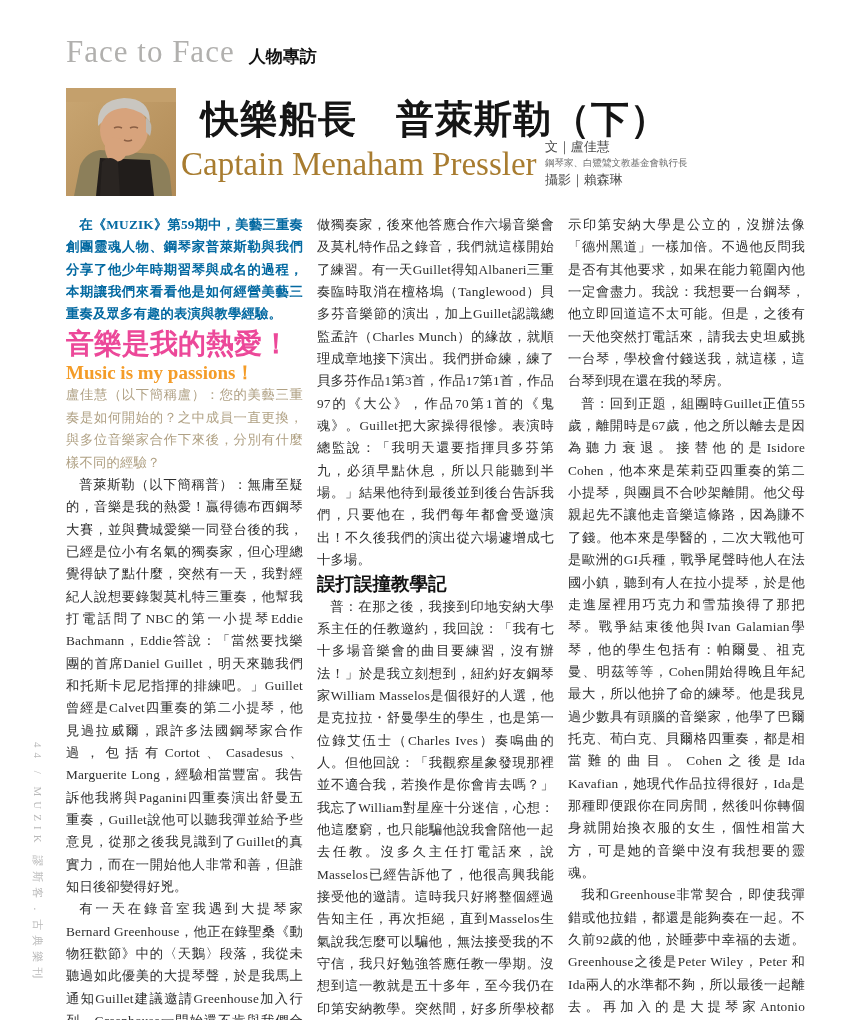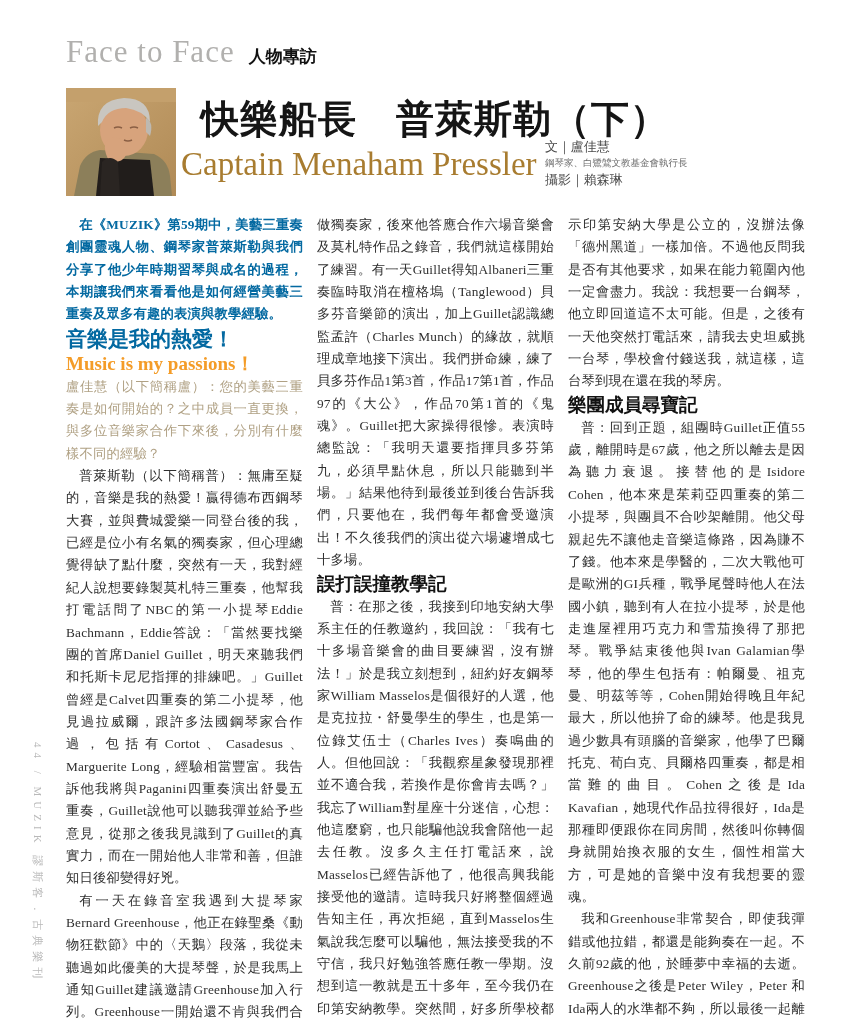--- a/index.html
+++ b/index.html
@@ -36,21 +36,21 @@
        display:flex;gap:14px;overflow:hidden;}
   .col{width:237px;flex:0 0 237px;}
 
   .col p,.col h2,.col h3{margin:0;}
   .blk{font-size:13.3px;line-height:22.35px;text-align:justify;color:#2e2e2e;
        letter-spacing:0.2px;}
   .intro{font-weight:700;color:#0369a1;text-indent:1em;}
   .para{text-indent:1em;}
   .cont{text-indent:0;}
   .question{color:#b0a184;text-indent:0;}
-  .heading-accent{font-size:21px;line-height:1.25;font-weight:700;color:#0369a1;
+  .heading-accent{font-size:28px;line-height:1.25;font-weight:700;color:#ec4899;
        margin-top:17px;text-align:left;}
   .heading-accent-en{font-size:19px;line-height:1.25;color:#f49c28;margin:2px 0 10px;
        font-family:Liberation Serif, serif;text-align:left;}
   .heading{font-size:18.5px;line-height:1.3;font-weight:700;color:#121212;
        margin:13px 0 7px;text-align:left;}
 </style>
 </head>
 <body>
 
 <div class="side-rail">
@@ -108,17 +108,16 @@
       <p class="blk para">普萊斯勒（以下簡稱普）：無庸至疑的，音樂是我的熱愛！贏得德布西鋼琴大賽，並與費城愛樂一同登台後的我，已經是位小有名氣的獨奏家，但心理總覺得缺了點什麼，突然有一天，我對經紀人說想要錄製莫札特三重奏，他幫我打電話問了NBC的第一小提琴Eddie Bachmann，Eddie答說：「當然要找樂團的首席Daniel Guillet，明天來聽我們和托斯卡尼尼指揮的排練吧。」Guillet曾經是Calvet四重奏的第二小提琴，他見過拉威爾，跟許多法國鋼琴家合作過，包括有Cortot、Casadesus、Marguerite Long，經驗相當豐富。我告訴他我將與Paganini四重奏演出舒曼五重奏，Guillet說他可以聽我彈並給予些意見，從那之後我見識到了Guillet的真實力，而在一開始他人非常和善，但誰知日後卻變得好兇。</p>
       <p class="blk para">有一天在錄音室我遇到大提琴家Bernard Greenhouse，他正在錄聖桑《動物狂歡節》中的〈天鵝〉段落，我從未聽過如此優美的大提琴聲，於是我馬上通知Guillet建議邀請Greenhouse加入行列。Greenhouse一開始還不肯與我們合作，因為他只想要</p>
     </div>
     <div class="col">
       <p class="blk cont">做獨奏家，後來他答應合作六場音樂會及莫札特作品之錄音，我們就這樣開始了練習。有一天Guillet得知Albaneri三重奏臨時取消在檀格塢（Tanglewood）貝多芬音樂節的演出，加上Guillet認識總監孟許（Charles Munch）的緣故，就順理成章地接下演出。我們拼命練，練了貝多芬作品1第3首，作品17第1首，作品97的《大公》，作品70第1首的《鬼魂》。Guillet把大家操得很慘。表演時總監說：「我明天還要指揮貝多芬第九，必須早點休息，所以只能聽到半場。」結果他待到最後並到後台告訴我們，只要他在，我們每年都會受邀演出！不久後我們的演出從六場遽增成七十多場。</p>
       <h2 class="heading">誤打誤撞教學記</h2>
       <p class="blk para">普：在那之後，我接到印地安納大學系主任的任教邀約，我回說：「我有七十多場音樂會的曲目要練習，沒有辦法！」於是我立刻想到，紐約好友鋼琴家William Masselos是個很好的人選，他是克拉拉・舒曼學生的學生，也是第一位錄艾伍士（Charles Ives）奏鳴曲的人。但他回說：「我觀察星象發現那裡並不適合我，若換作是你會肯去嗎？」我忘了William對星座十分迷信，心想：他這麼窮，也只能騙他說我會陪他一起去任教。沒多久主任打電話來，說Masselos已經告訴他了，他很高興我能接受他的邀請。這時我只好將整個經過告知主任，再次拒絕，直到Masselos生氣說我怎麼可以騙他，無法接受我的不守信，我只好勉強答應任教一學期。沒想到這一教就是五十多年，至今我仍在印第安納教學。突然間，好多所學校都一口氣找上門，茱麗亞、伊士曼、辛辛那堤，連德州的學校都來找我，還答應付雙倍的薪資，我告知了印地安納系主任此事，他表</p>
     </div>
     <div class="col">
       <p class="blk cont">示印第安納大學是公立的，沒辦法像「德州黑道」一樣加倍。不過他反問我是否有其他要求，如果在能力範圍內他一定會盡力。我說：我想要一台鋼琴，他立即回道這不太可能。但是，之後有一天他突然打電話來，請我去史坦威挑一台琴，學校會付錢送我，就這樣，這台琴到現在還在我的琴房。</p>
-      <h2 class="heading">樂團成員尋寶記</h2>
       <p class="blk para">普：回到正題，組團時Guillet正值55歲，離開時是67歲，他之所以離去是因為聽力衰退。接替他的是Isidore Cohen，他本來是茱莉亞四重奏的第二小提琴，與團員不合吵架離開。他父母親起先不讓他走音樂這條路，因為賺不了錢。他本來是學醫的，二次大戰他可是歐洲的GI兵種，戰爭尾聲時他人在法國小鎮，聽到有人在拉小提琴，於是他走進屋裡用巧克力和雪茄換得了那把琴。戰爭結束後他與Ivan Galamian學琴，他的學生包括有：帕爾曼、祖克曼、明茲等等，Cohen開始得晚且年紀最大，所以他拚了命的練琴。他是我見過少數具有頭腦的音樂家，他學了巴爾托克、荀白克、貝爾格四重奏，都是相當難的曲目。Cohen之後是Ida Kavafian，她現代作品拉得很好，Ida是那種即便跟你在同房間，然後叫你轉個身就開始換衣服的女生，個性相當大方，可是她的音樂中沒有我想要的靈魂。</p>
       <p class="blk para">我和Greenhouse非常契合，即使我彈錯或他拉錯，都還是能夠奏在一起。不久前92歲的他，於睡夢中幸福的去逝。Greenhouse之後是Peter Wiley，Peter 和Ida兩人的水準都不夠，所以最後一起離去。再加入的是大提琴家Antonio Meneses和小提琴家Young Uck Kim。Meneses音樂性和技巧都好，他幾乎錄了所有的經典曲目，我和</p>
     </div>
   </div>
 
 </body></html>

